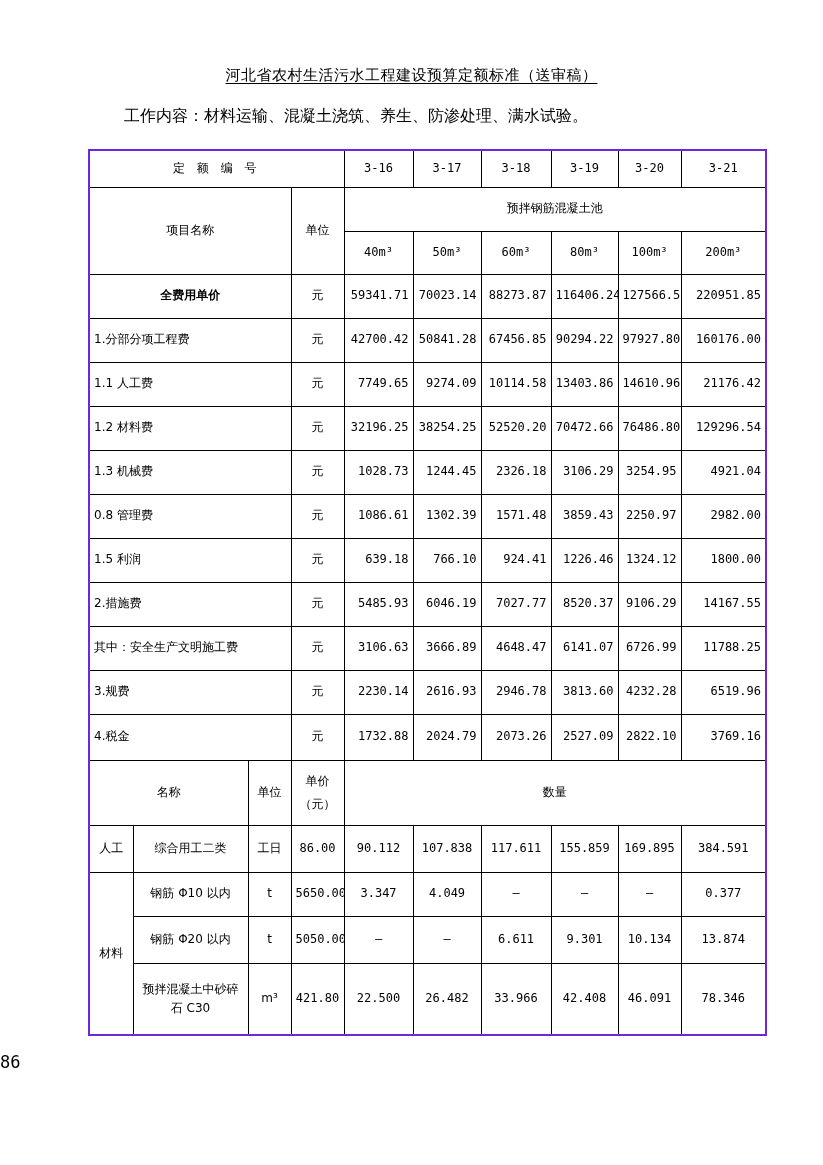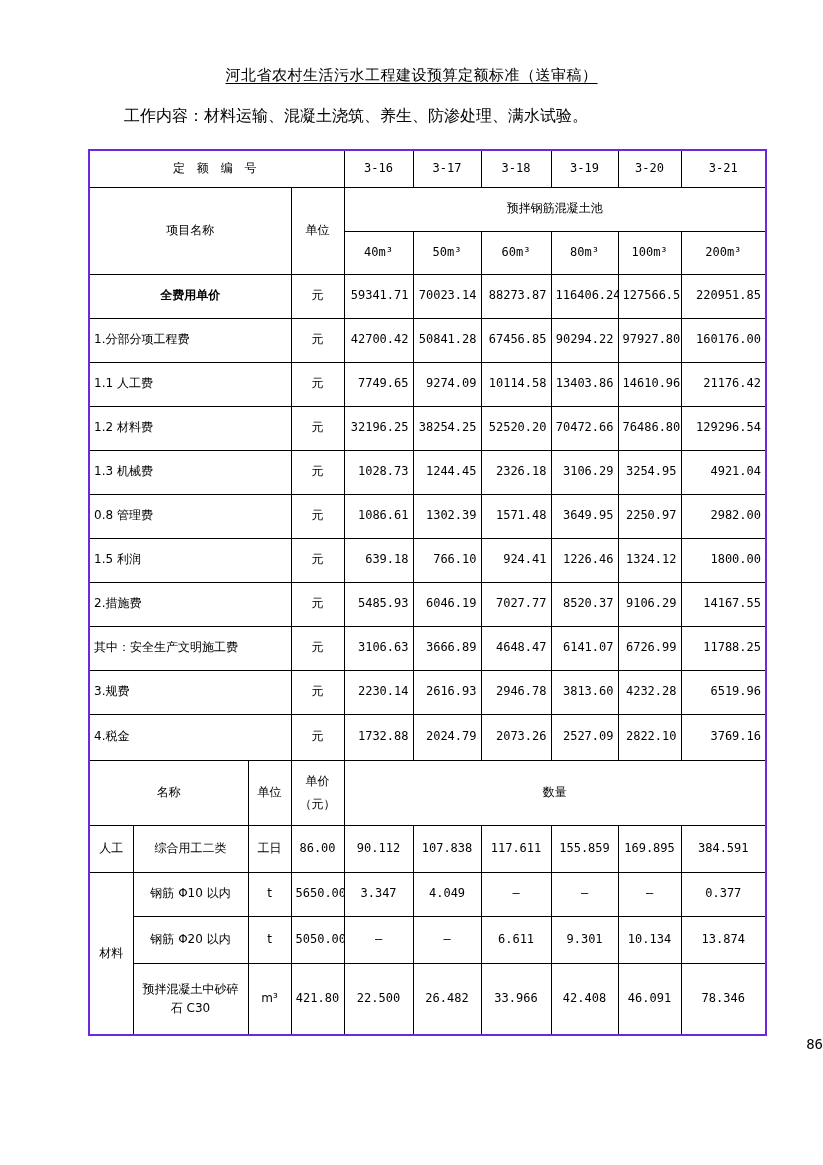--- a/index.html
+++ b/index.html
@@ -70,22 +70,23 @@
     font-size: 11px;
   }
   .lbl-main { text-align: left; padding-left: 5px; }
   .lbl-sub  { text-align: left; padding-left: 38px; }
   .lbl-bold { text-align: center; font-weight: bold; }
   .price-head span { display: block; line-height: 1.9; text-align: center; }
   .wrap-name { line-height: 2.1; }
   .code-cell { font-family: "DejaVu Sans Mono", monospace; font-size: 11px; }
   .cap-cell  { font-family: "DejaVu Sans Mono", monospace; font-size: 11px; }
   .page-number {
-    text-align: right;
-    font-size: 14px;
+    margin-top: 16px;
+    text-align: left;
+    font-size: 17px;
     font-family: "DejaVu Sans Mono", monospace;
   }
 </style>
 </head>
 <body>
 
 <div class="sheet">
 
   <div class="doc-title">
     <span class="title-text">河北省农村生活污水工程建设预算定额标准（送审稿）</span>
@@ -188,21 +189,21 @@
       <td class="num">3254.95</td>
       <td class="num">4921.04</td>
     </tr>
 
     <tr class="rh44">
       <td colspan="3" class="lbl-sub">0.8 管理费</td>
       <td class="c">元</td>
       <td class="num">1086.61</td>
       <td class="num">1302.39</td>
       <td class="num">1571.48</td>
-      <td class="num">3649.95</td>
+      <td class="num">3859.43</td>
       <td class="num">2250.97</td>
       <td class="num">2982.00</td>
     </tr>
 
     <tr class="rh44">
       <td colspan="3" class="lbl-sub">1.5 利润</td>
       <td class="c">元</td>
       <td class="num">639.18</td>
       <td class="num">766.10</td>
       <td class="num">924.41</td>

